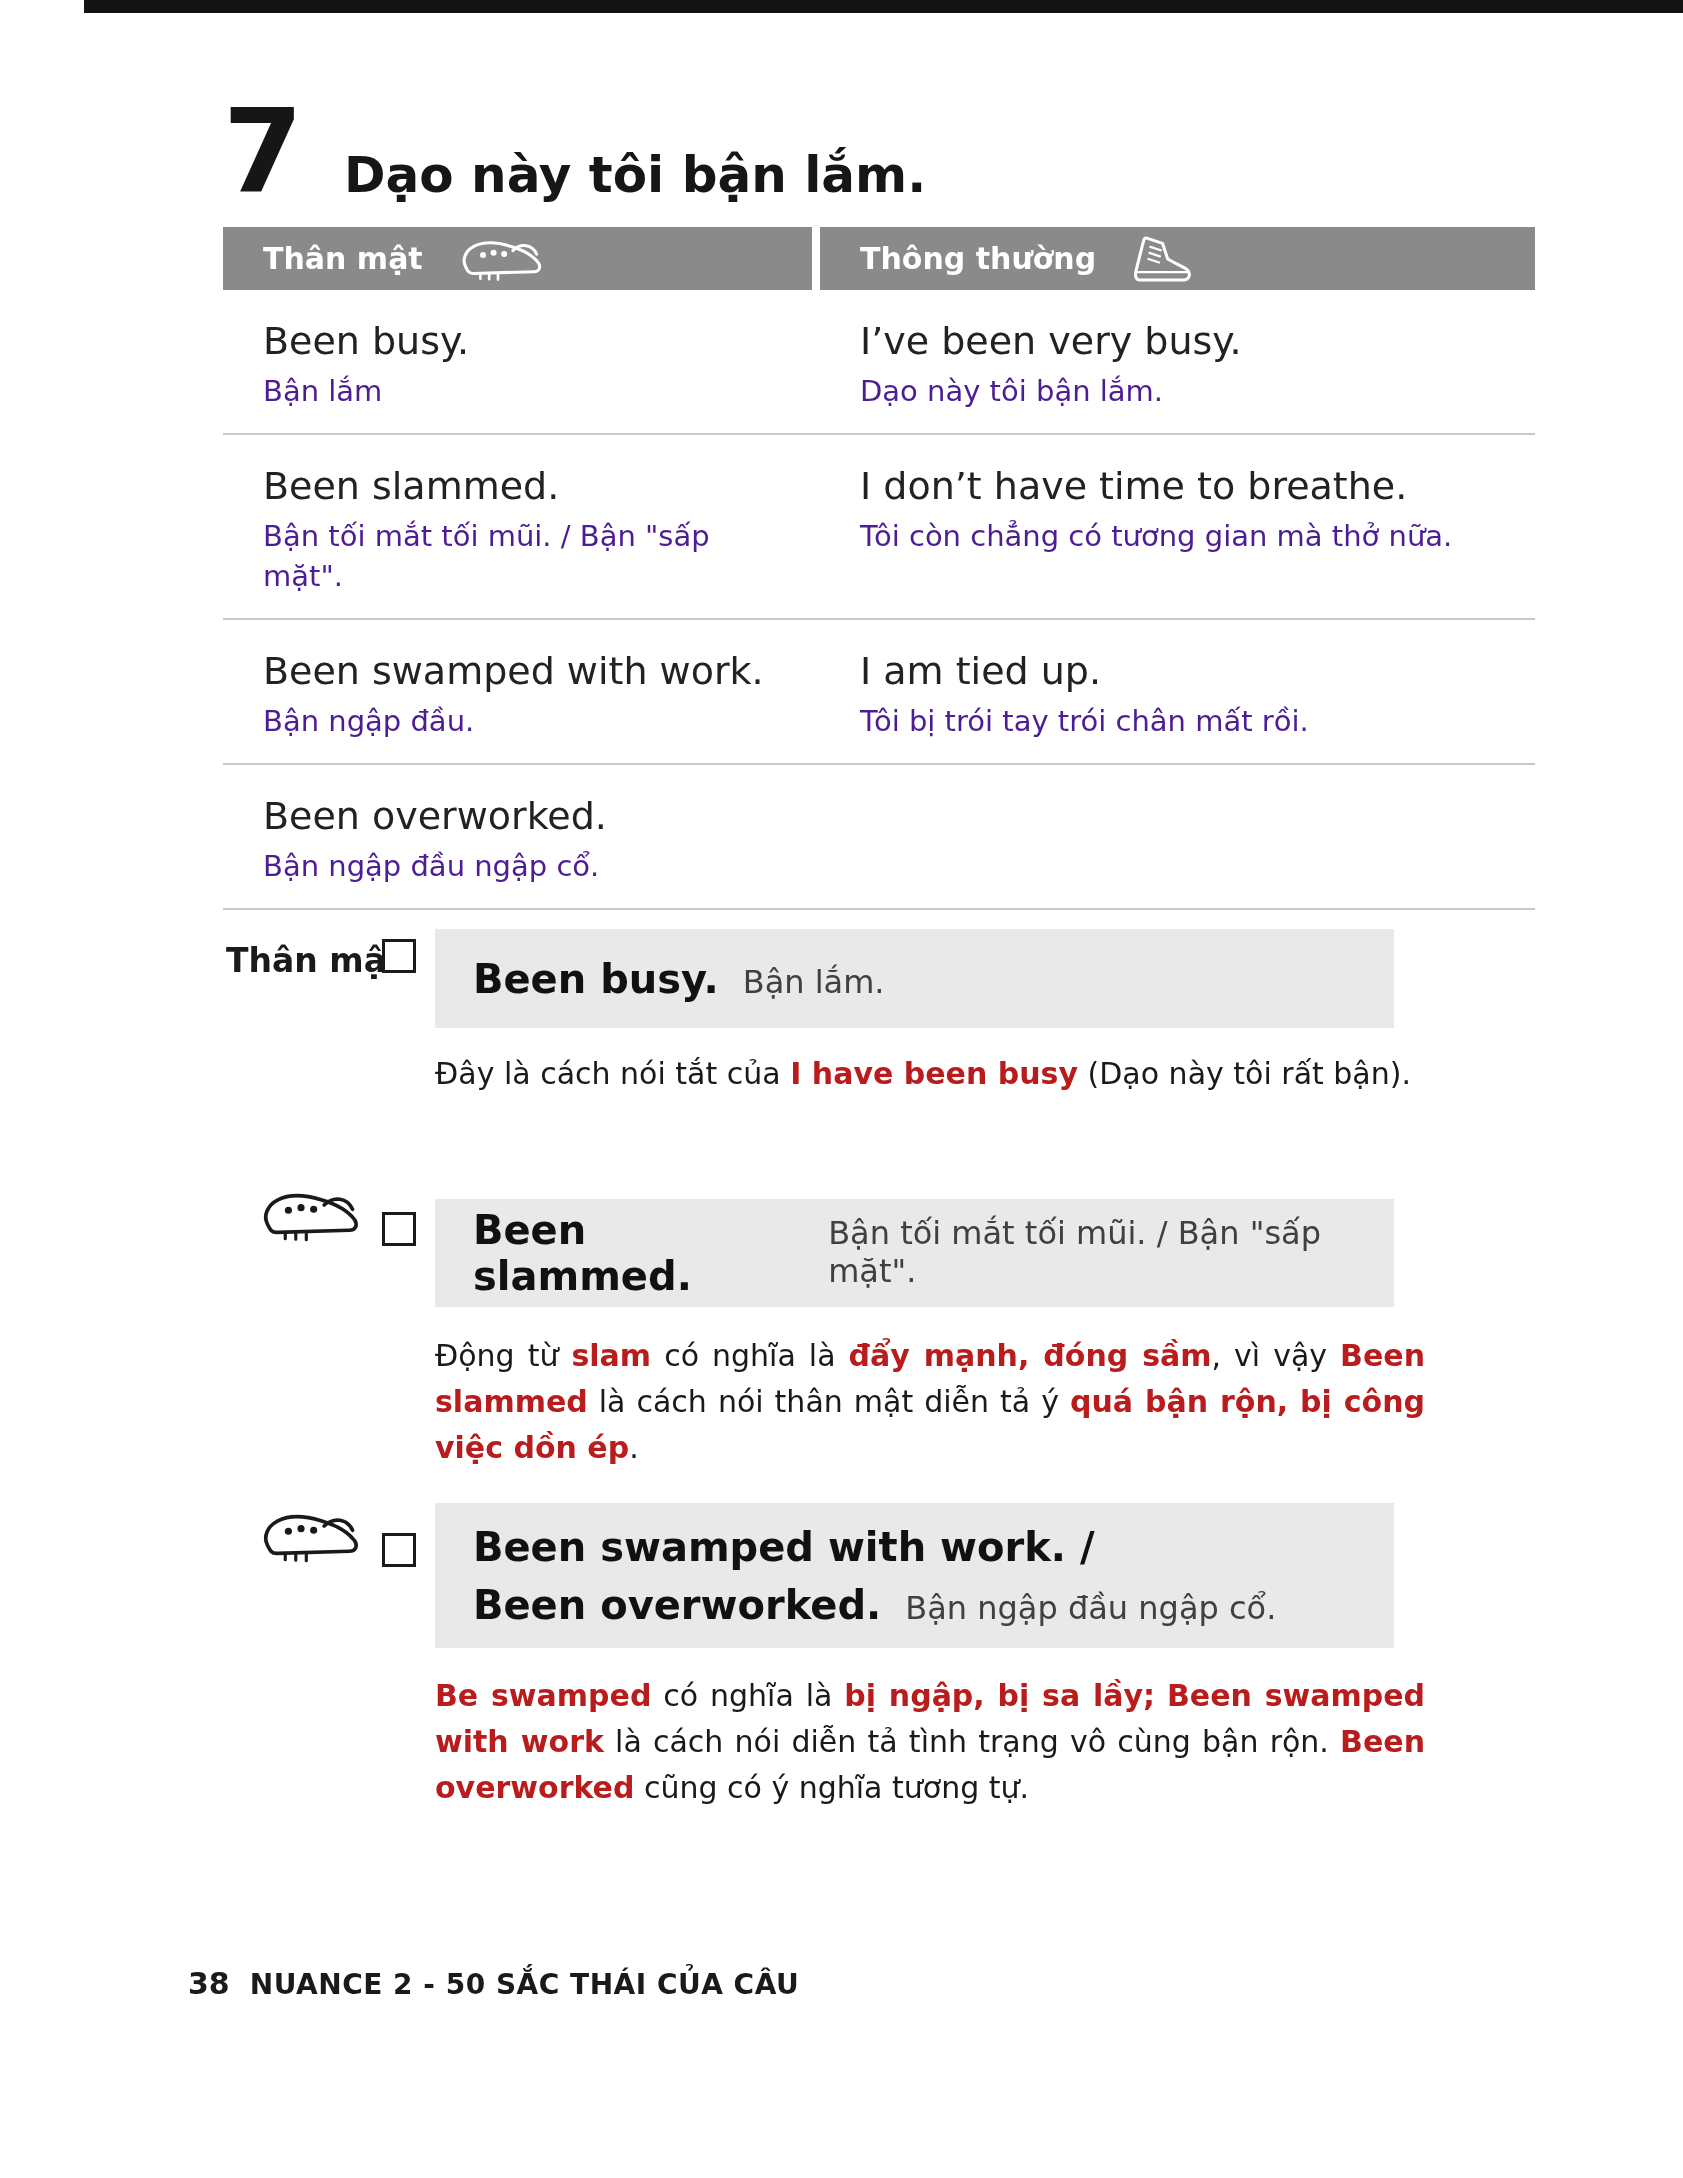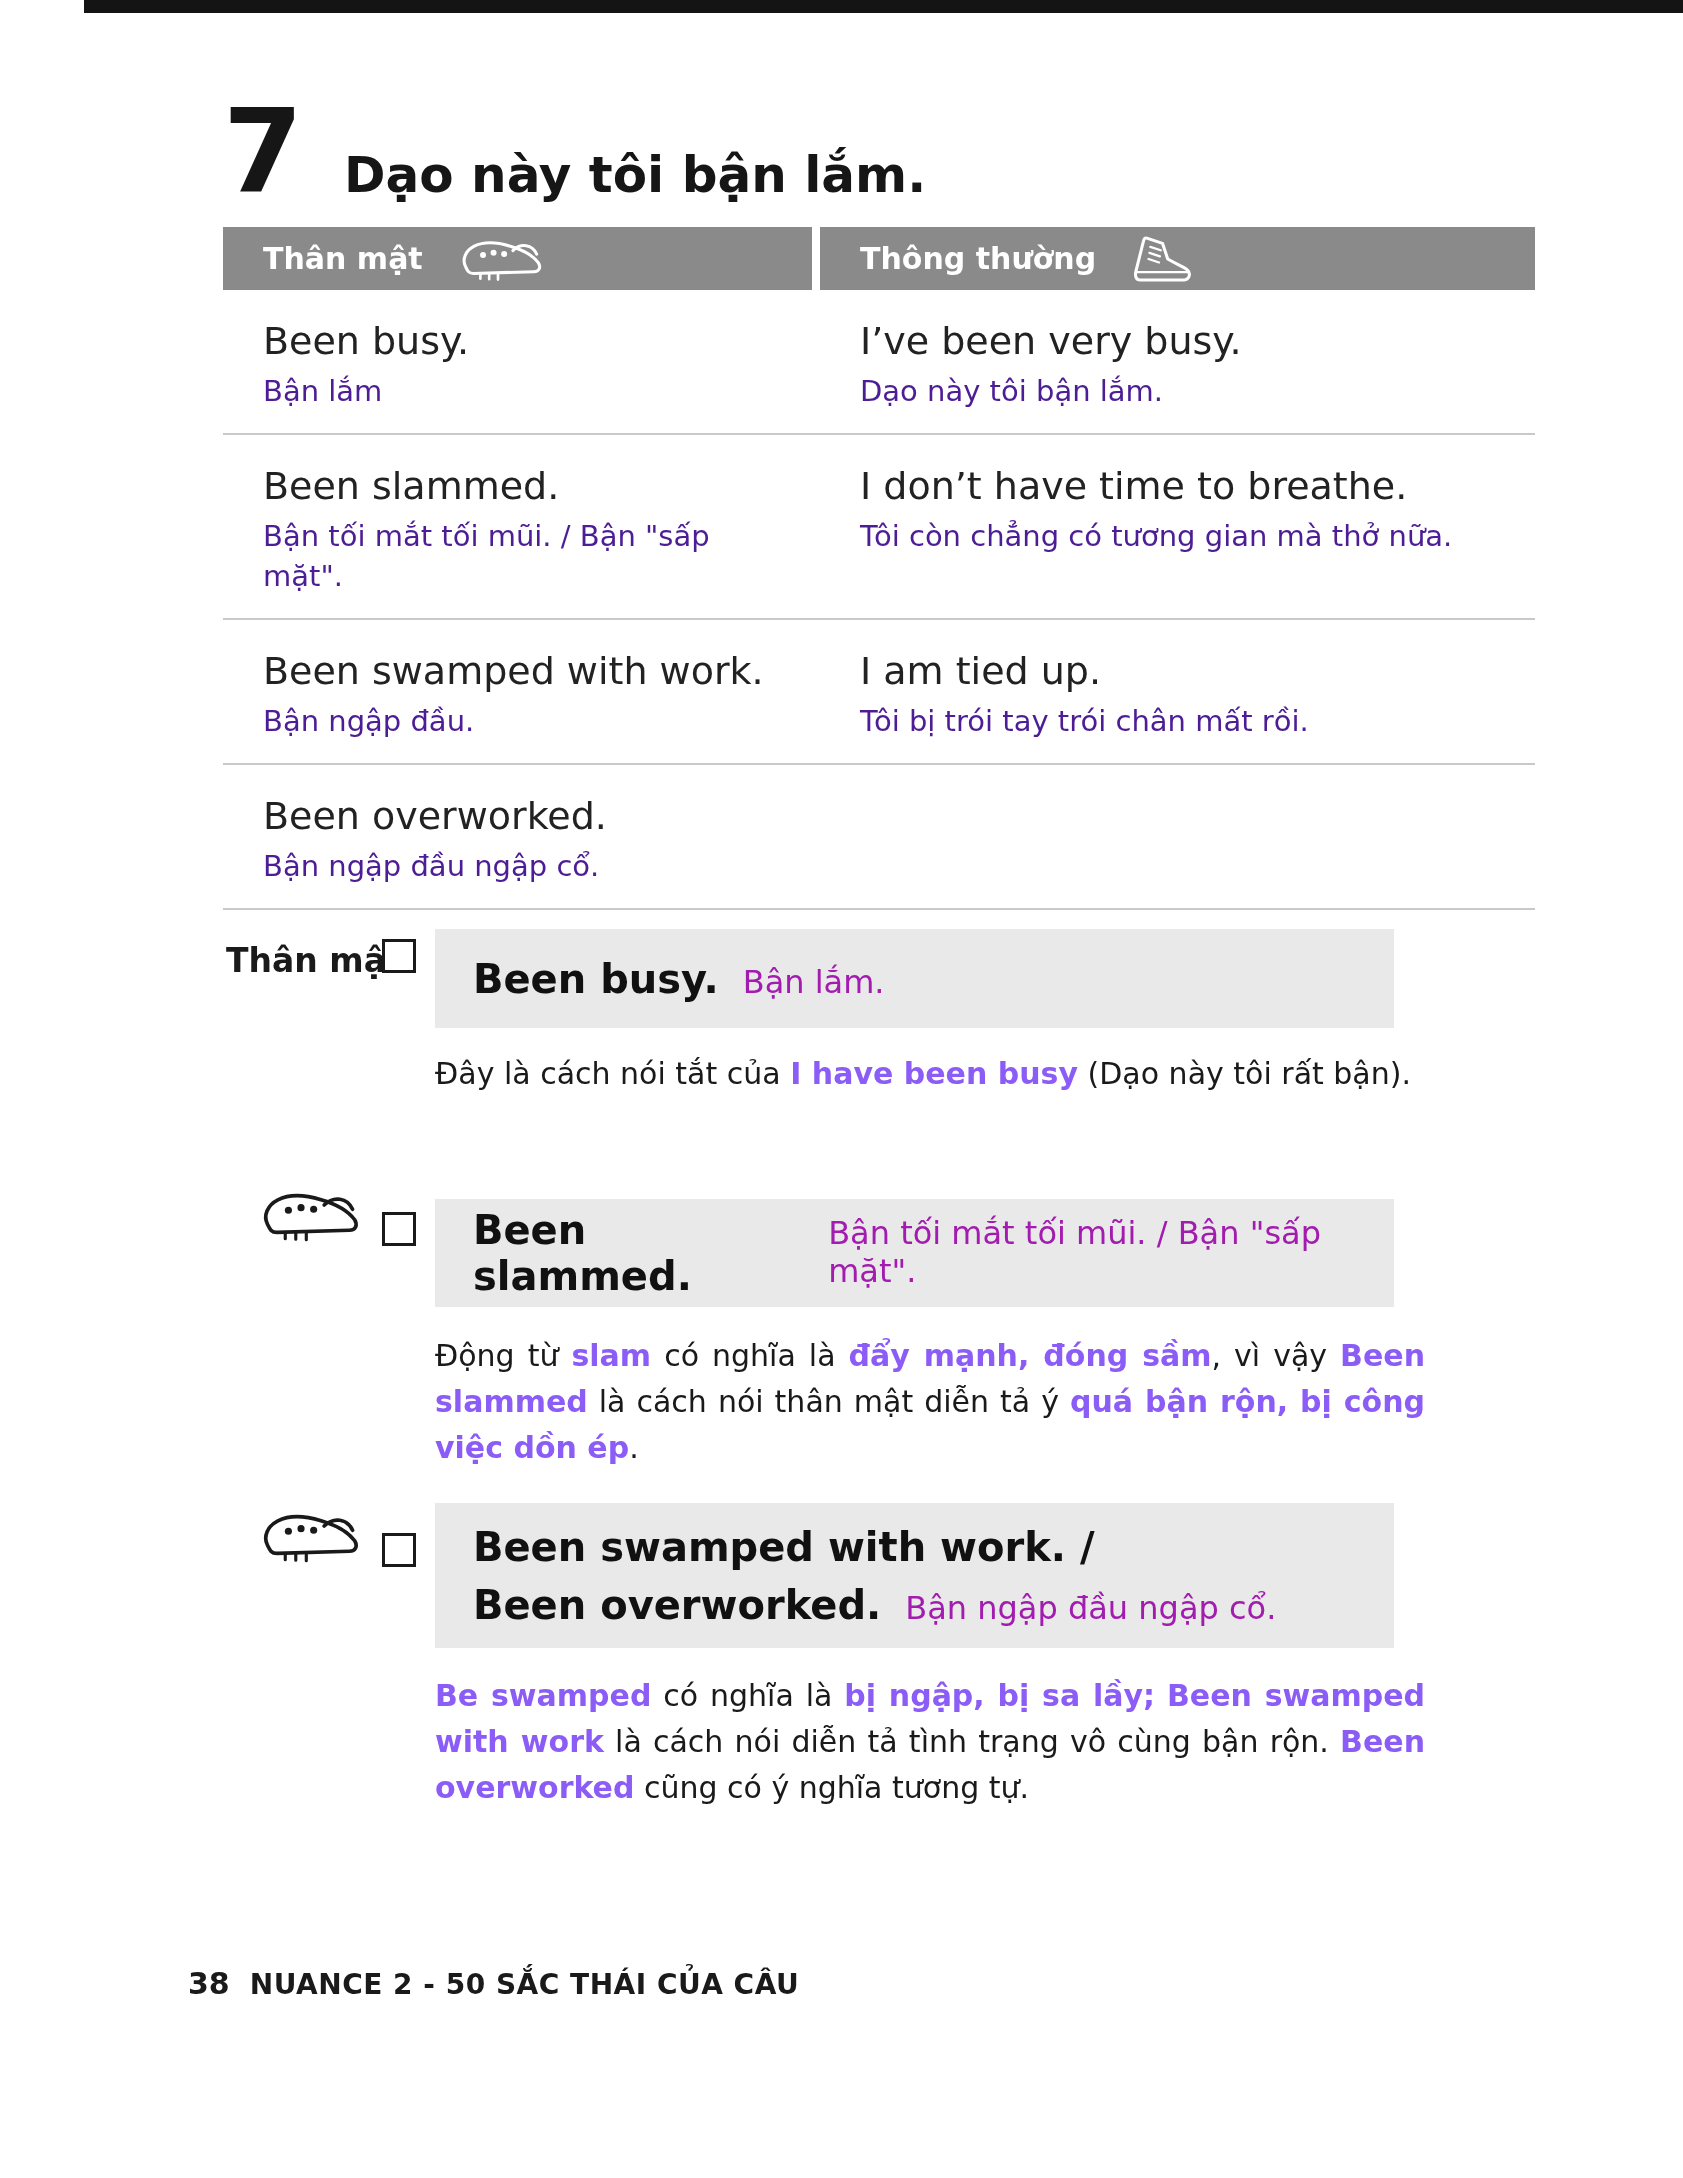--- a/index.html
+++ b/index.html
@@ -46,28 +46,28 @@
   .graybox {
     position:absolute; left:435px; width:959px; background:#e9e9e9;
     display:flex; flex-direction:column; justify-content:center; padding-left:38px;
   }
   #box1 { top:929px;  height:99px; }
   #box2 { top:1199px; height:108px; }
   #box3 { top:1503px; height:145px; }
   .box-line { display:flex; align-items:baseline; gap:24px; }
   .box-line + .box-line { margin-top:12px; }
   .box-en { font-size:40px; font-weight:bold; color:#111; line-height:1.15; }
-  .box-vi { font-size:32px; color:#a21caf; }
+  .box-vi { font-size:32px; color:#404040; }
 
   .expl {
     position:absolute; left:435px; width:990px;
     font-size:30px; line-height:46px; color:#1a1a1a; text-align:justify;
   }
   #expl1 { top:1051px; } #expl2 { top:1333px; } #expl3 { top:1673px; }
-  .expl b, .expl .b { font-weight:bold; color:#8b5cf6; }
+  .expl b, .expl .b { font-weight:bold; color:#b91c1c; }
 
   
   .footer { position:absolute; left:188px; top:1966px; display:flex; align-items:baseline; gap:20px;justify-content:space-between; }
   .footer .pgnum { font-size:30px; font-weight:bold; }
   .footer .book  { font-size:28px; font-weight:bold; letter-spacing:0.5px; }
 
   .svgdefs { position:absolute; width:0; height:0; overflow:hidden; }
 </style>
 </head>
 <body>

